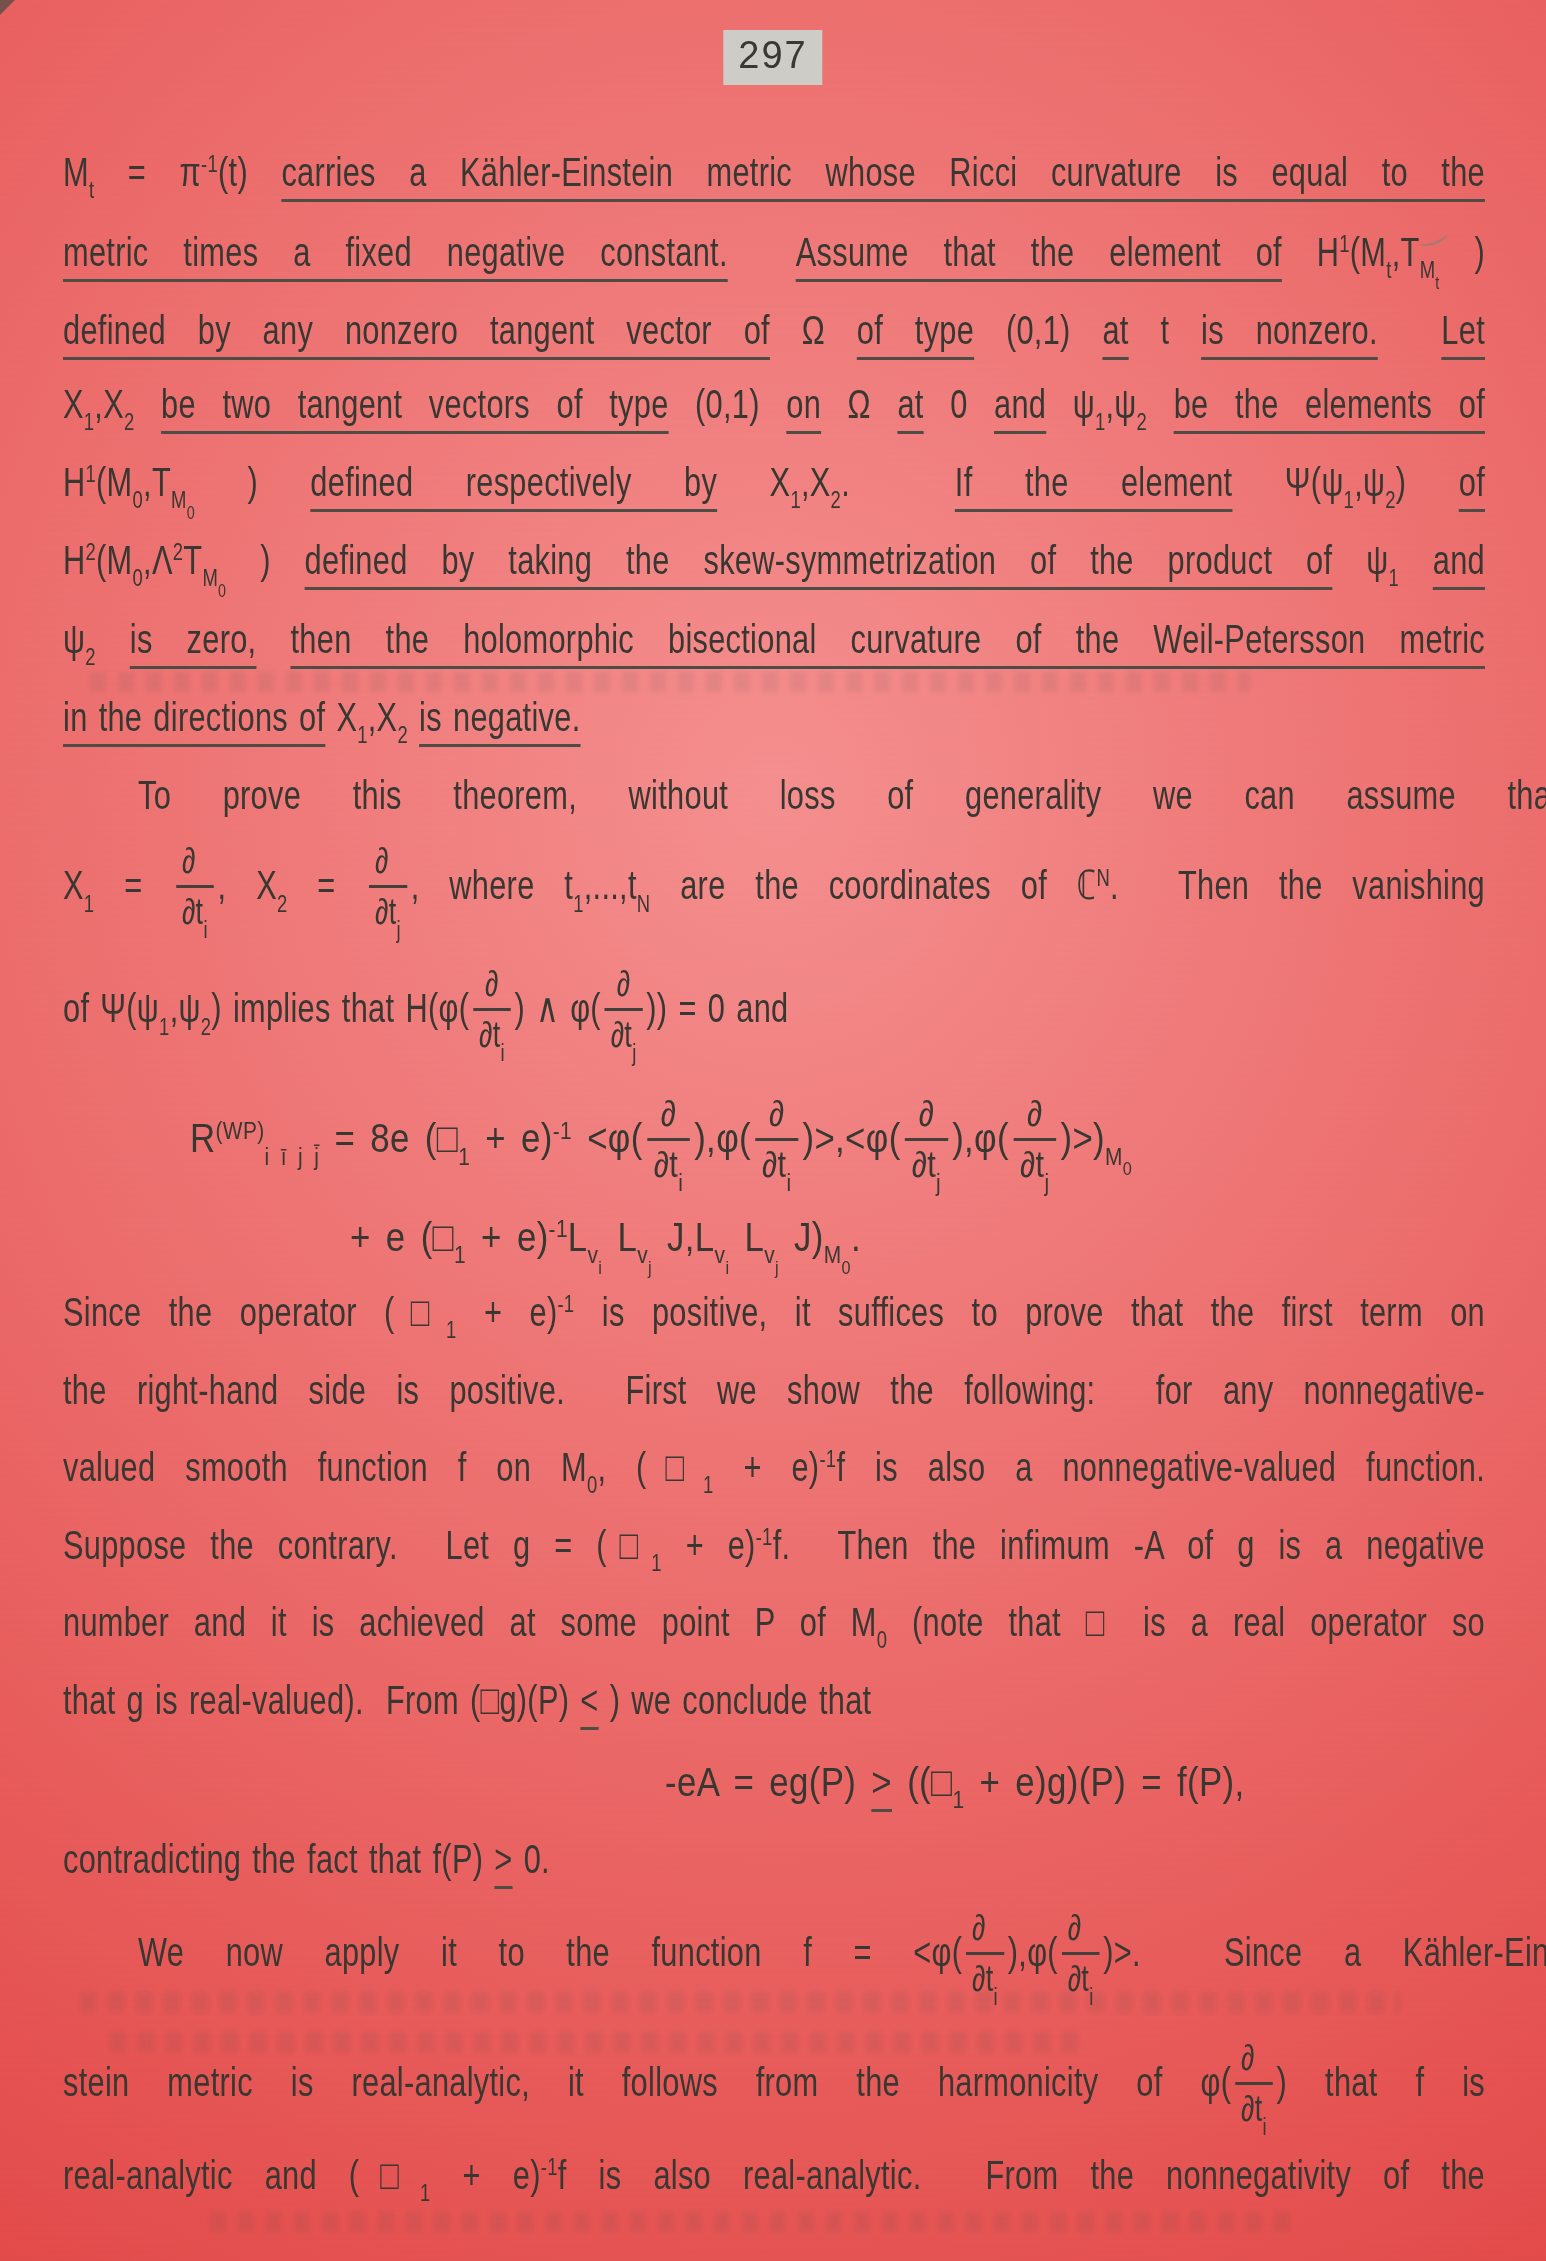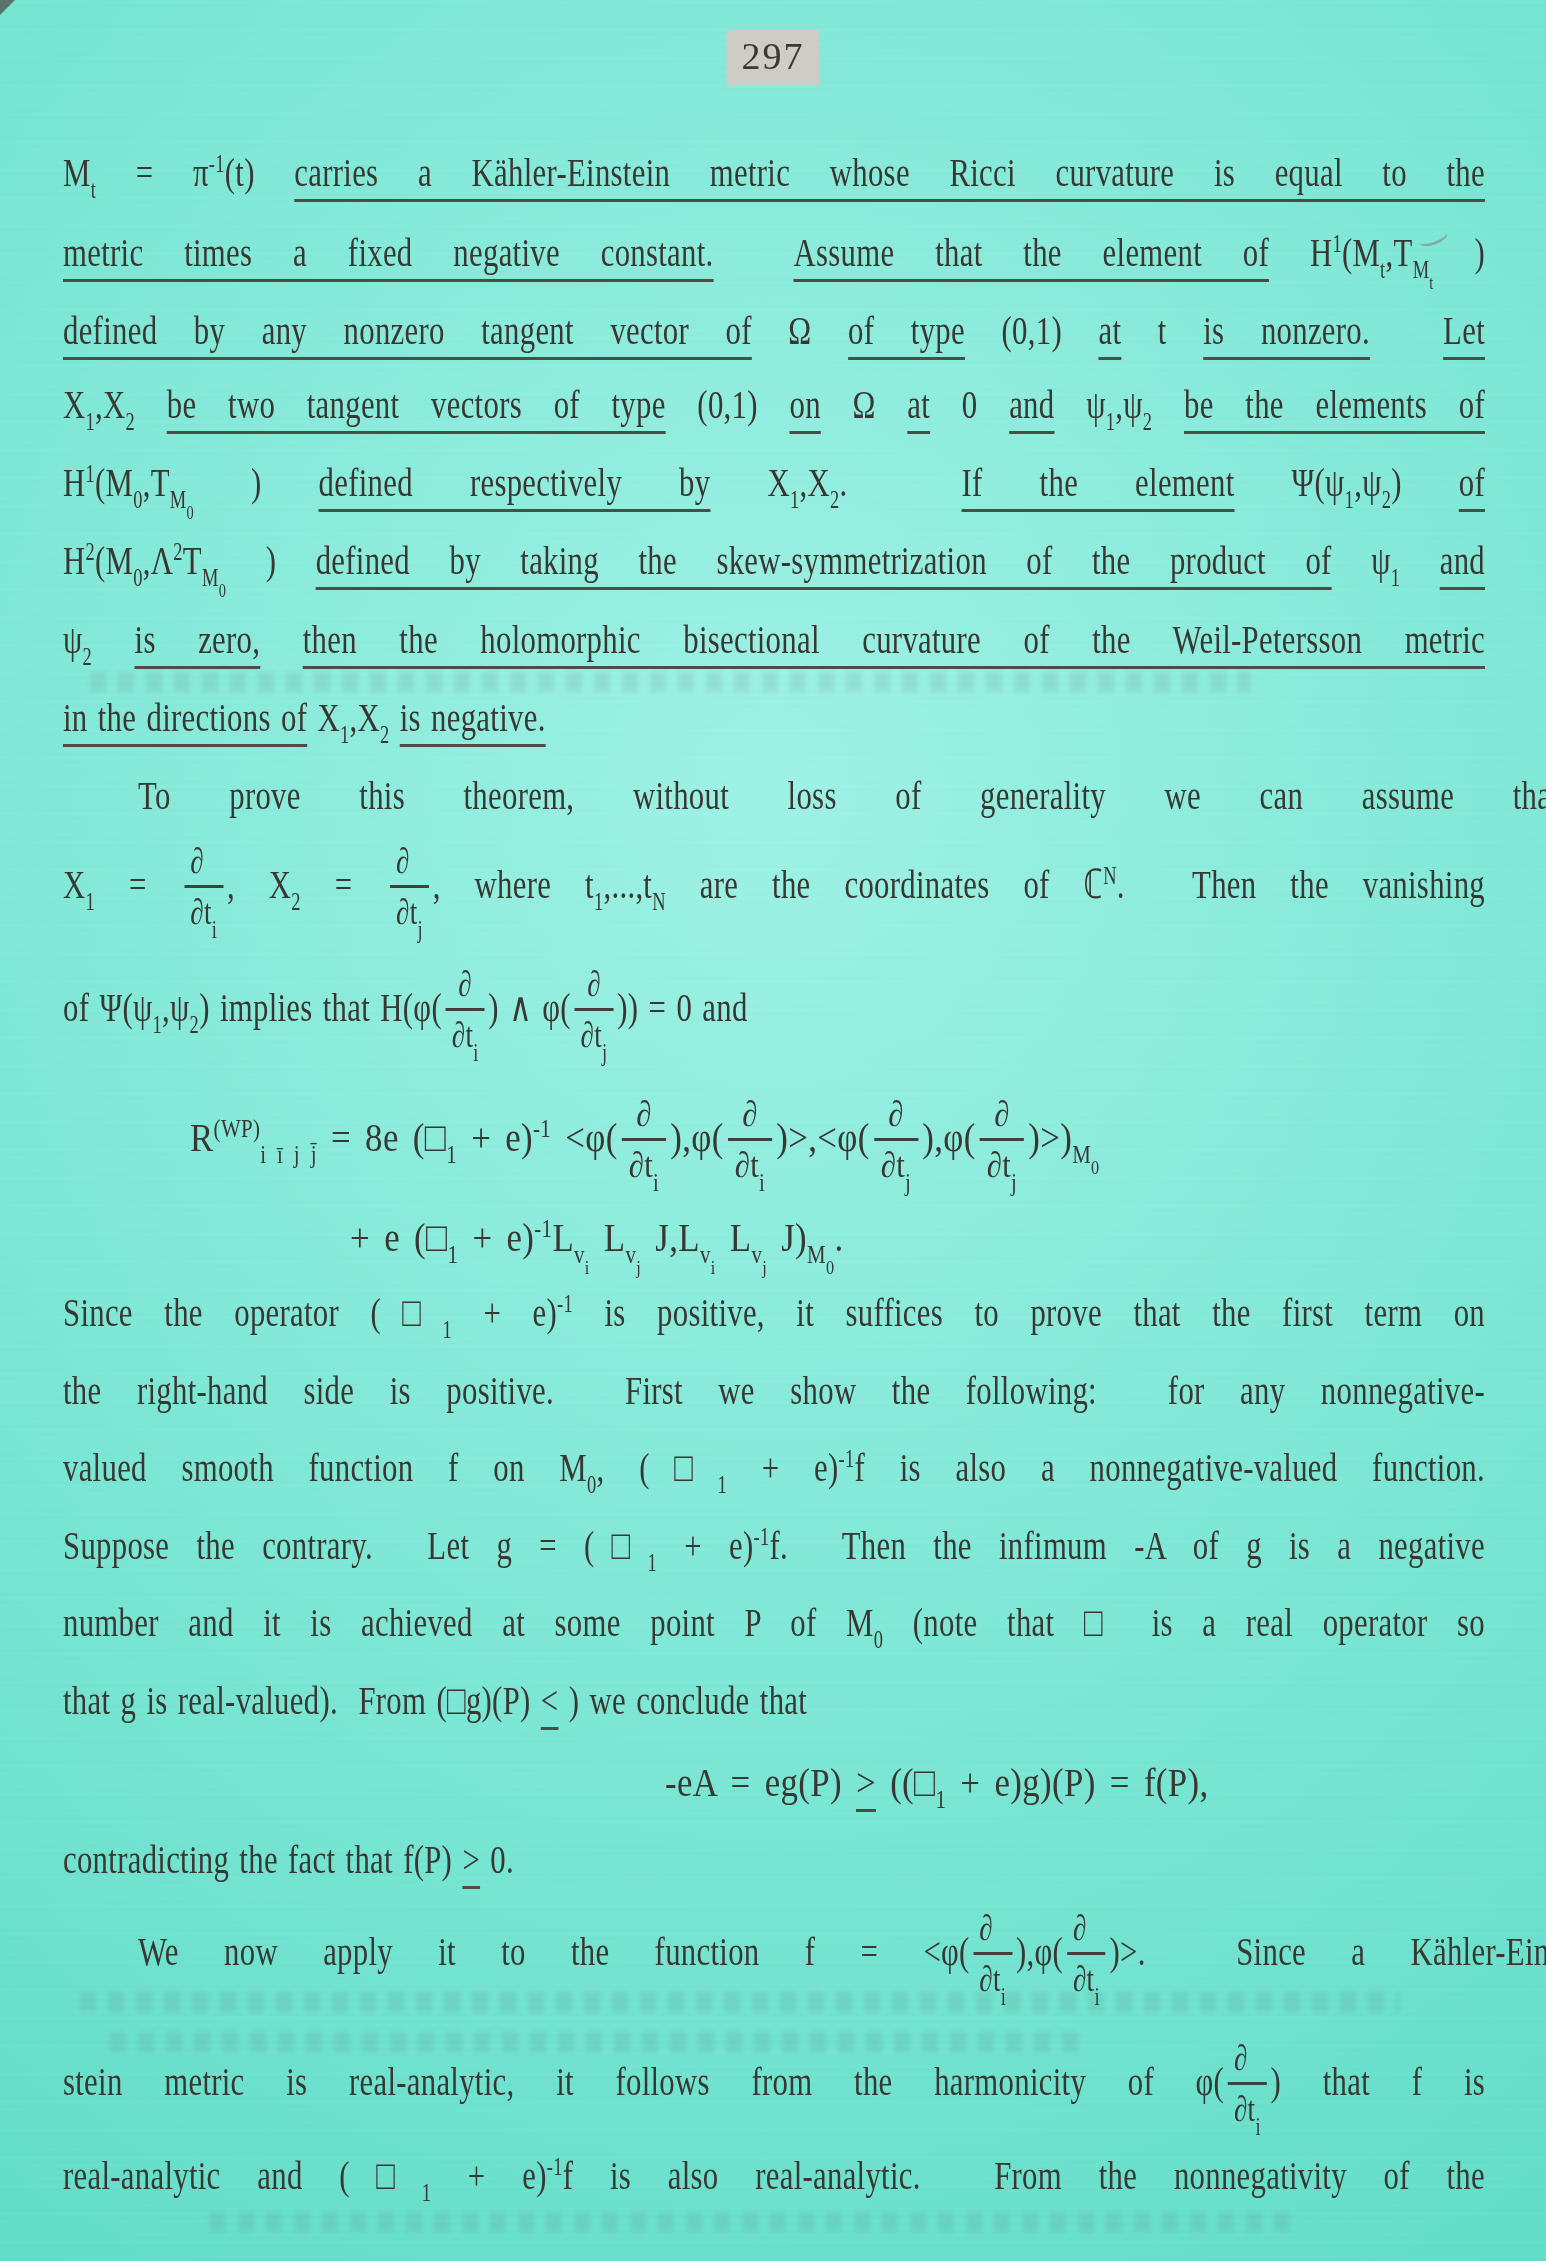--- a/index.html
+++ b/index.html
@@ -1,19 +1,19 @@
 <!DOCTYPE html>
 <html><head>
 <meta charset="utf-8">
 <style>
   html,body{margin:0;padding:0;background:#8a8a88;}
   .page{
     position:relative;width:1546px;height:2261px;overflow:hidden;
-    background:#5eead4;
-    font-family:Liberation Serif, serif;
+    background:#ef4444;
+    font-family:Liberation Sans, sans-serif;
     color:#393731;
   }
   .page::before{
     content:"";position:absolute;inset:0;pointer-events:none;
     background:
       radial-gradient(120% 90% at 50% 35%, rgba(255,255,255,.40), rgba(118,112,98,.10) 86%),
       repeating-linear-gradient(0deg, rgba(90,85,75,.02) 0 3px, transparent 3px 7px);
   }
   .pagenum{
     position:absolute;top:30px;left:50%;transform:translateX(-50%);

